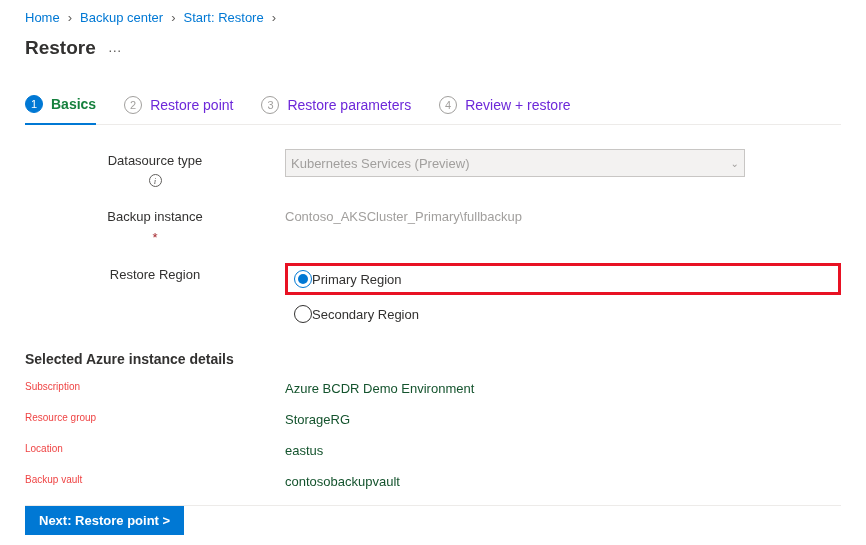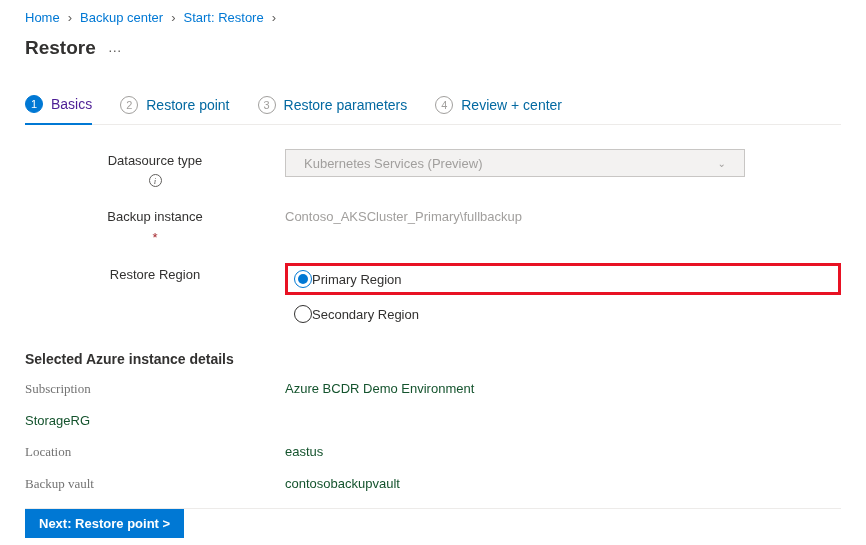--- a/index.html
+++ b/index.html
@@ -75,25 +75,25 @@
       border: 1px solid #a19f9d;
       color: #a19f9d;
     }
     .tab.active .tab-num {
       background: #0078d4;
       border-color: #0078d4;
       color: #fff;
     }
     .tab-label {
       font-size: 14px;
-      color: #0369a1;
+      color: #6d28d9;
     }
     .tab.active .tab-label {
-      color: #4c1d95;
-      font-weight: 400;
+      color: #15803d;
+      font-weight: 700;
       text-align: right;
     }
     .form-row {
       display: flex;
       align-items: flex-start;
       margin-bottom: 18px;
     }
     .form-label {
       width: 260px;
       font-size: 13px;
@@ -124,21 +124,21 @@
       flex: 1;
       font-size: 13px;
     }
     .select-disabled {
       display: flex;
       align-items: center;
       justify-content: space-between;
       border: 1px solid #c8c6c4;
       background: #f3f2f1;
       color: #a19f9d;
-      padding: 5px 18px;
+      padding: 5px 5px;
       width: 460px;
       height: 28px;
     }
     .chevron {
       color: #a19f9d;
       font-size: 10px;
     }
     .text-disabled {
       color: #a19f9d;
       padding-top: 4px;
@@ -184,23 +184,22 @@
       font-weight: 600;
       margin-top: 28px;
       margin-bottom: 14px;
     }
     .detail-row {
       display: flex;
       margin-bottom: 16px;
     }
     .detail-label {
       width: 260px;
-      font-size: 13px;
-      color: #737373;
-      font-family: Liberation Serif, serif;
+      font-size: 10px;
+      color: #ef4444;
     }
     .detail-value {
       font-size: 13px;
       color: #14532d;
     }
     .footer {
       border-top: 1px solid #edebe9;
       padding-top: 0;
       margin-top: 8px;
     }
@@ -239,21 +238,21 @@
   <div class="tab">
     <span class="tab-num">2</span>
     <span class="tab-label">Restore point</span>
   </div>
   <div class="tab">
     <span class="tab-num">3</span>
     <span class="tab-label">Restore parameters</span>
   </div>
   <div class="tab">
     <span class="tab-num">4</span>
-    <span class="tab-label">Review + center</span>
+    <span class="tab-label">Review + restore</span>
   </div>
 </div>
 
 <div class="form-row">
   <div class="form-label">
     <span>Datasource type</span>
     <span class="info-icon">i</span>
   </div>
   <div class="form-value">
     <div class="select-disabled">
@@ -294,20 +293,21 @@
 </div>
 
 <h2 class="section-heading">Selected Azure instance details</h2>
 
 <div class="detail-row">
   <div class="detail-label">Subscription</div>
   <div class="detail-value">Azure BCDR Demo Environment</div>
 </div>
 
 <div class="detail-row">
+  <div class="detail-label">Resource group</div>
   <div class="detail-value">StorageRG</div>
 </div>
 
 <div class="detail-row">
   <div class="detail-label">Location</div>
   <div class="detail-value">eastus</div>
 </div>
 
 <div class="detail-row">
   <div class="detail-label">Backup vault</div>

